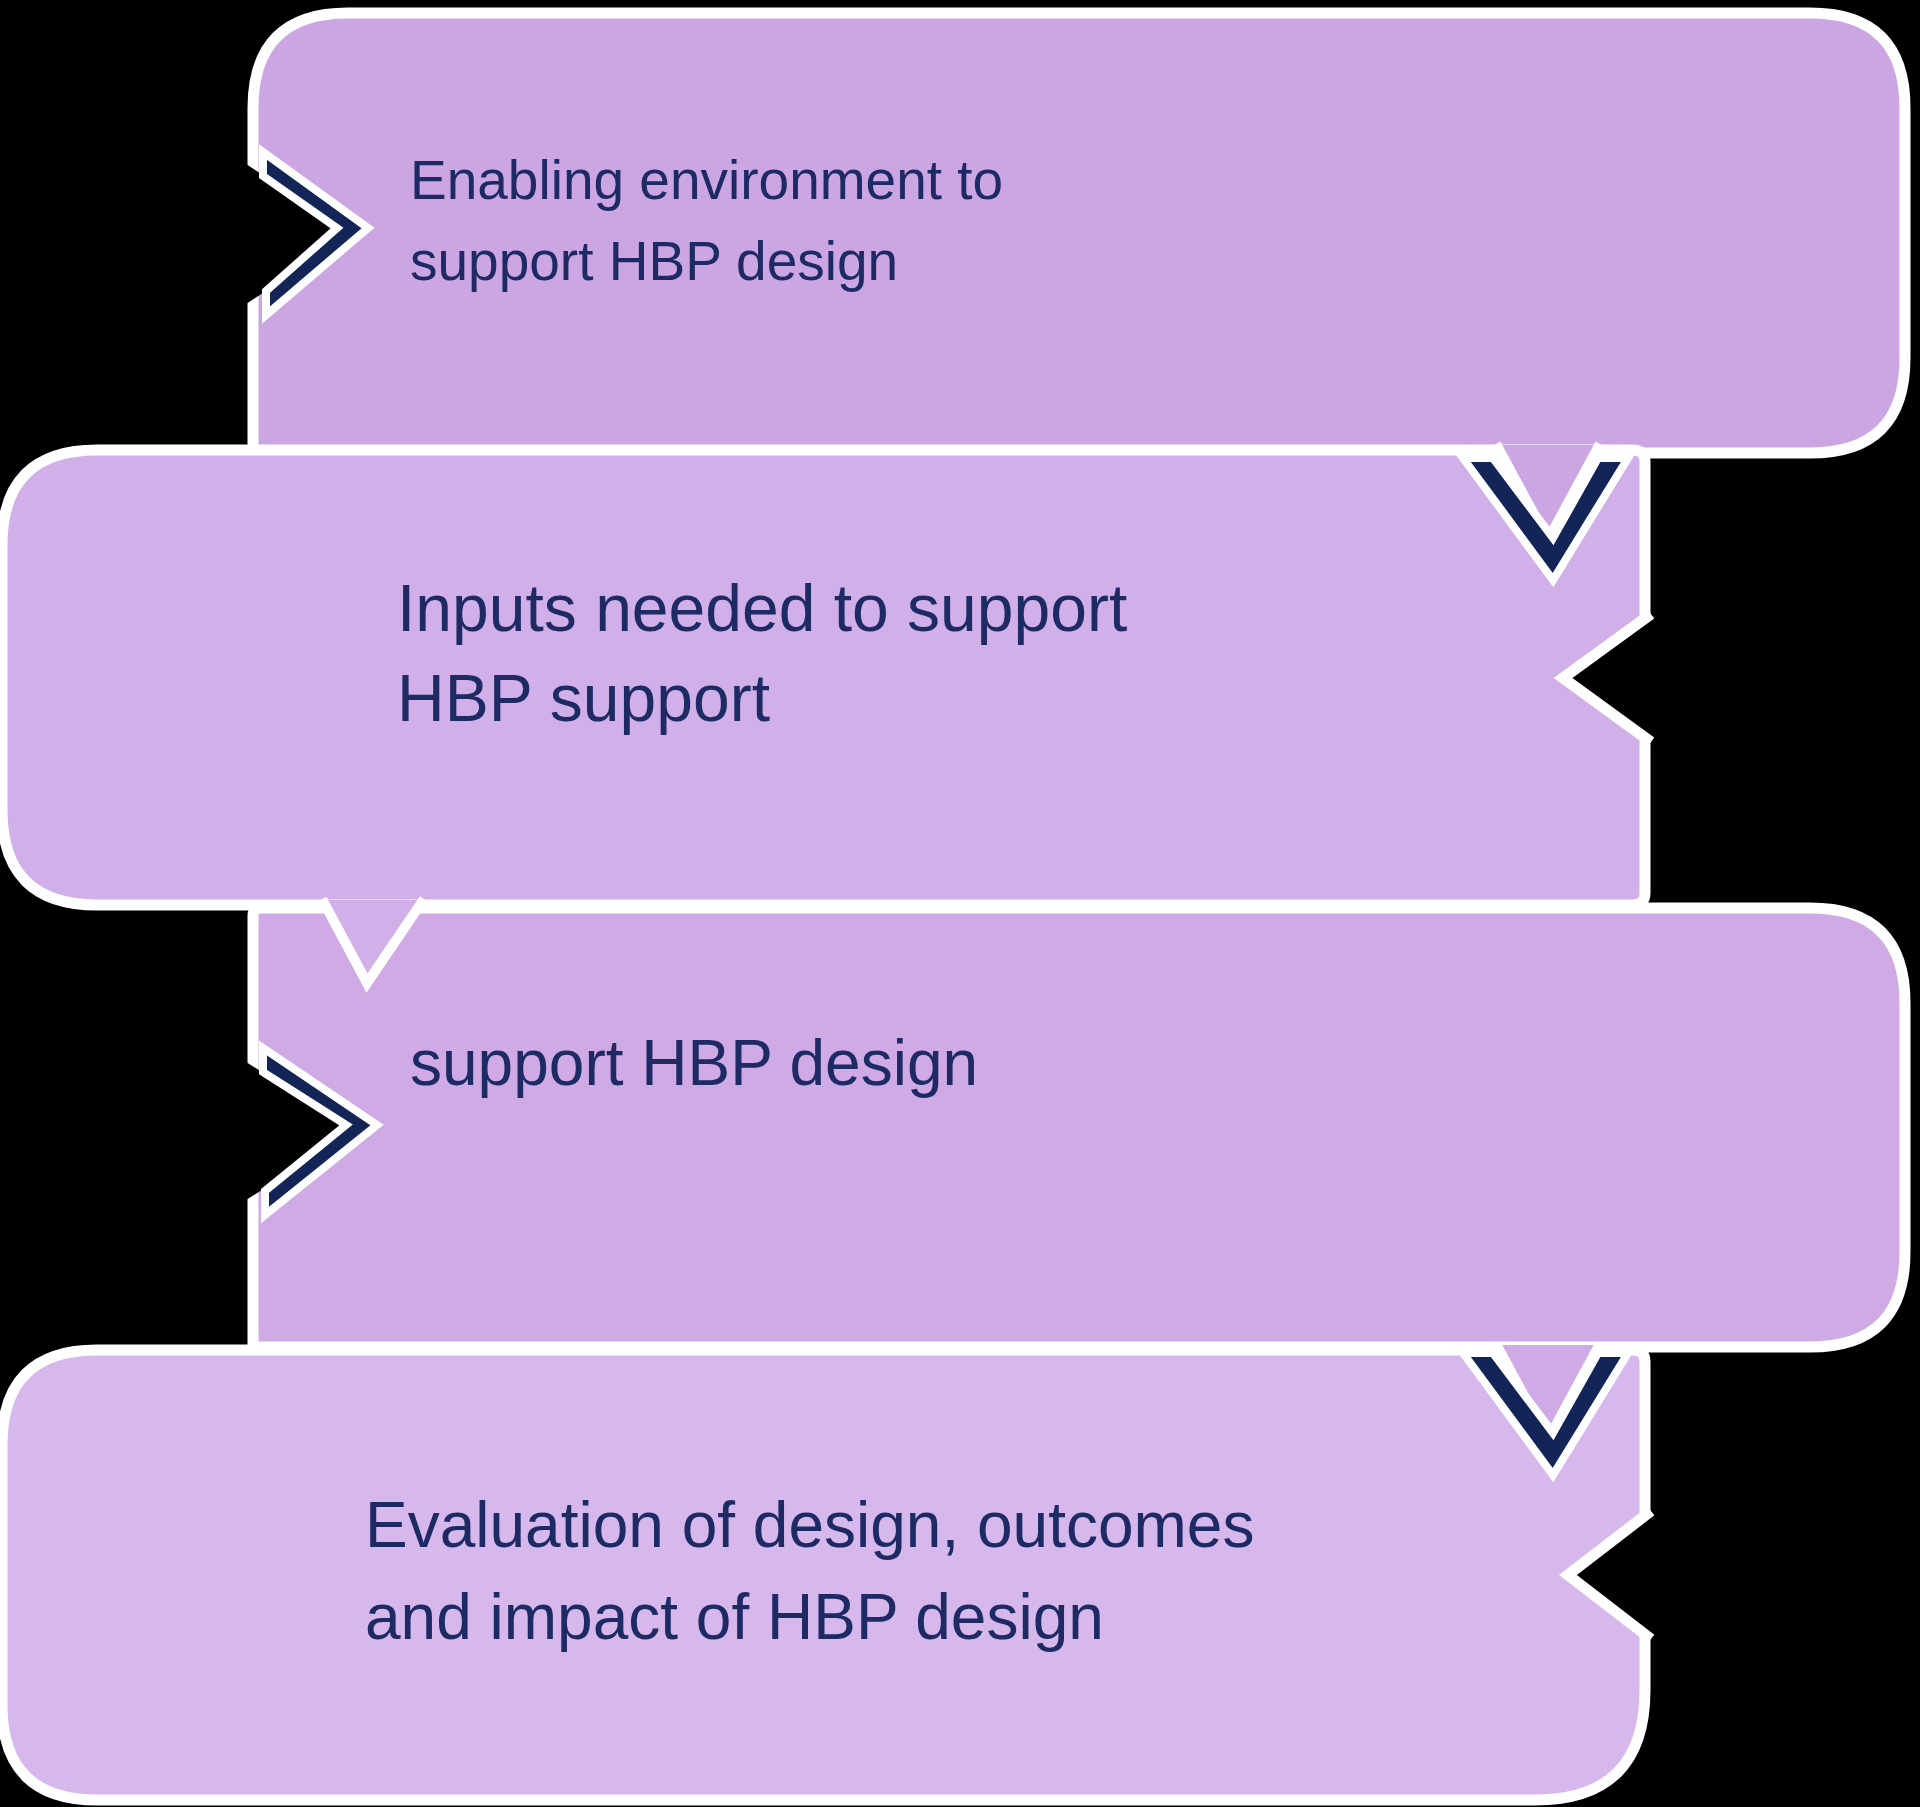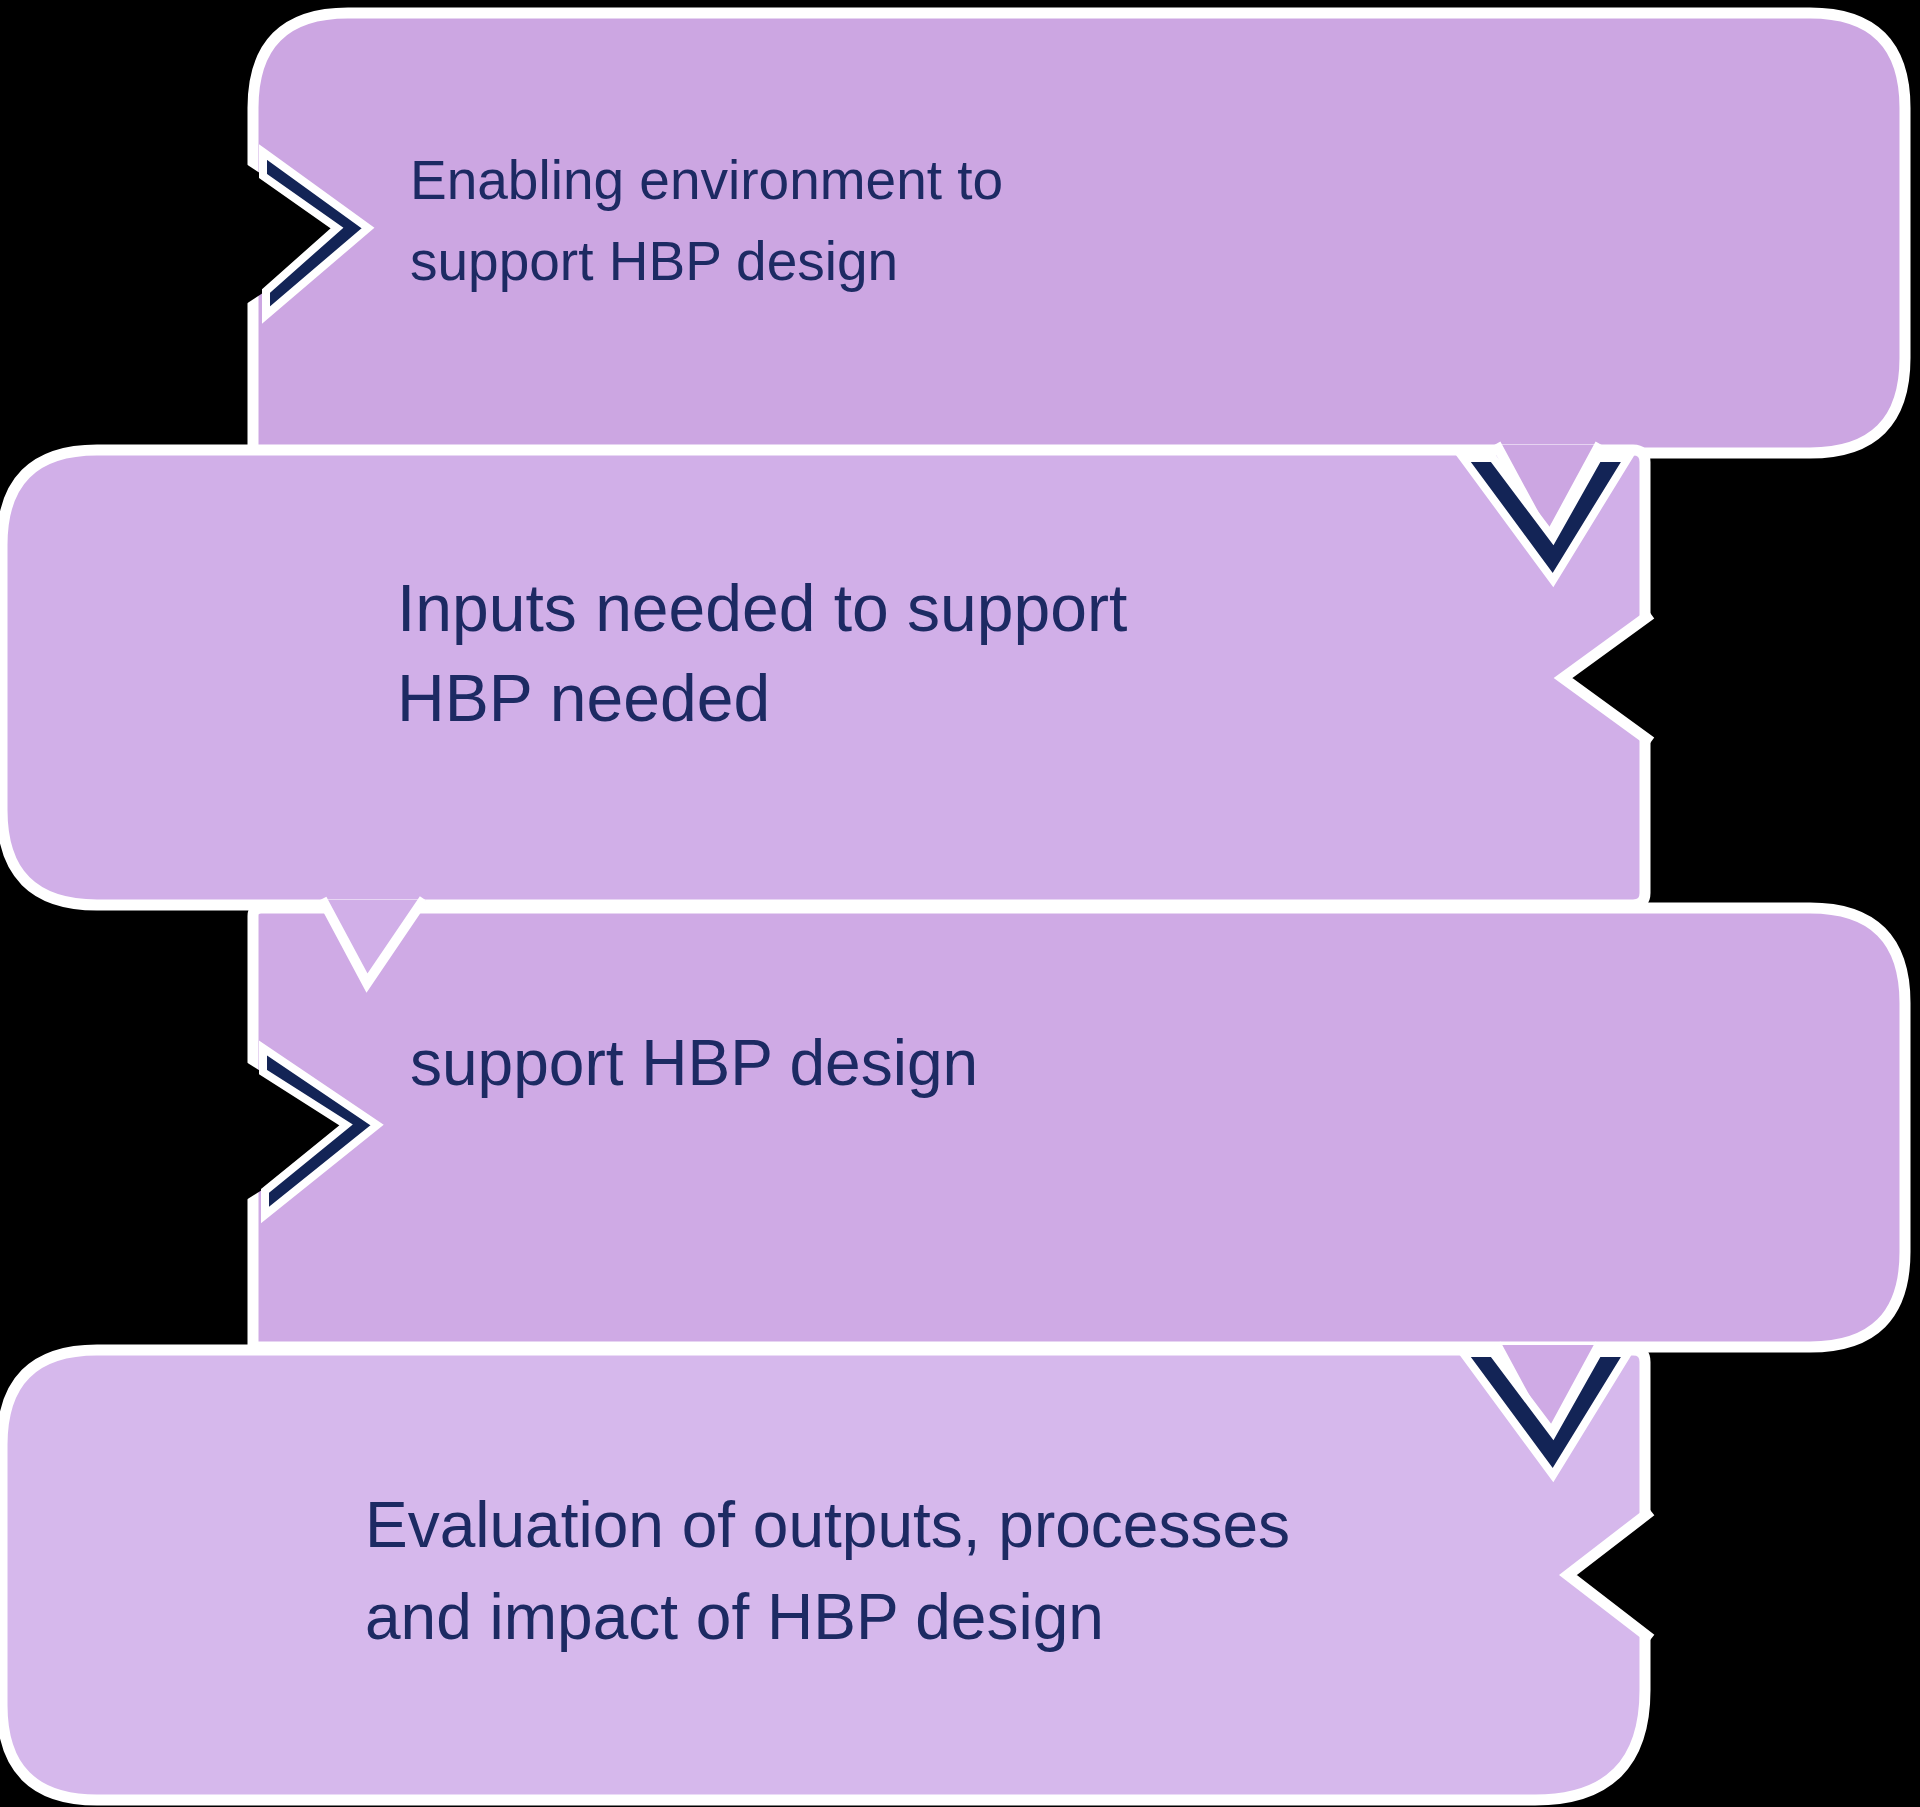--- a/index.html
+++ b/index.html
@@ -91,25 +91,25 @@
     </g>
   </svg>
 
   <div class="step-label label-1">
     <span>Enabling environment to</span>
     <span>support HBP design</span>
   </div>
 
   <div class="step-label label-2">
     <span>Inputs needed to support</span>
-    <span>HBP needed</span>
+    <span>HBP support</span>
   </div>
 
   <div class="step-label label-3">
     <span>support HBP design</span>
   </div>
 
   <div class="step-label label-4">
-    <span>Evaluation of outputs, processes</span>
+    <span>Evaluation of design, outcomes</span>
     <span>and impact of HBP design</span>
   </div>
 
 </div>
 
 </body></html>

